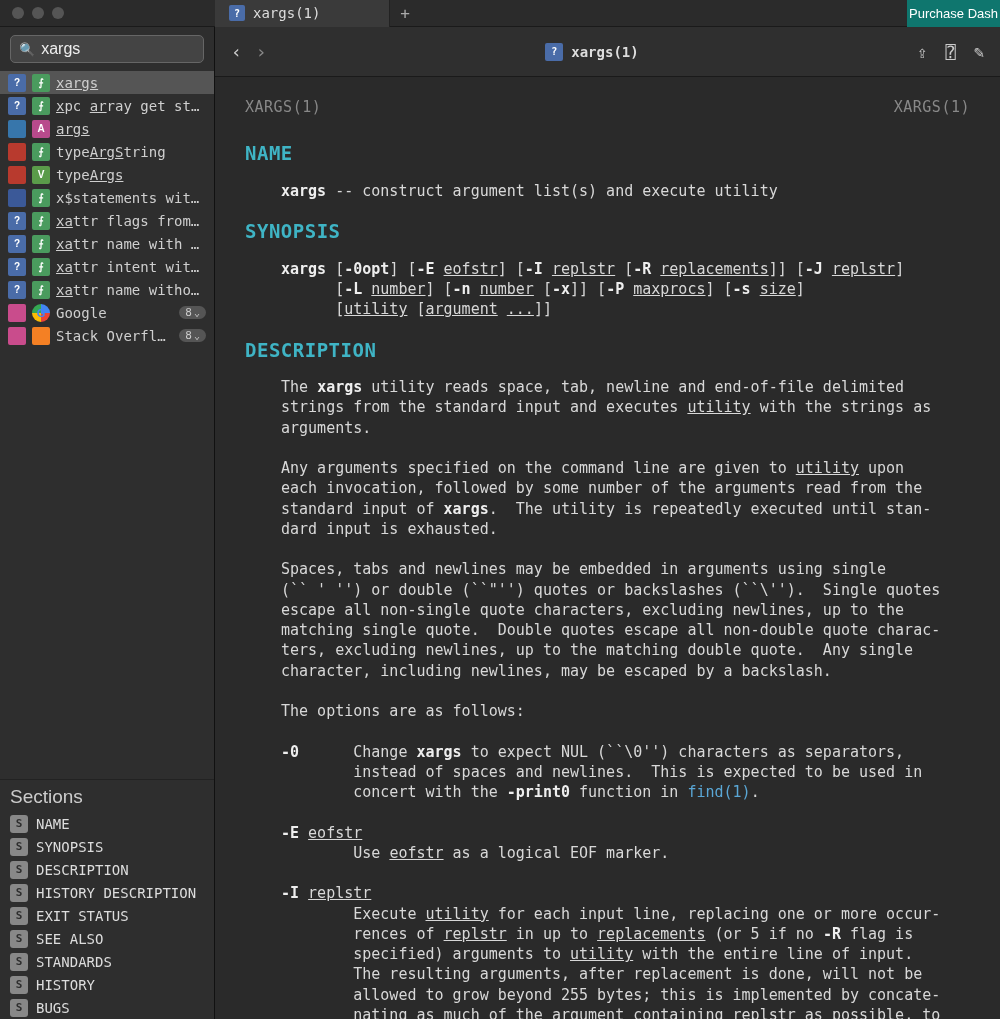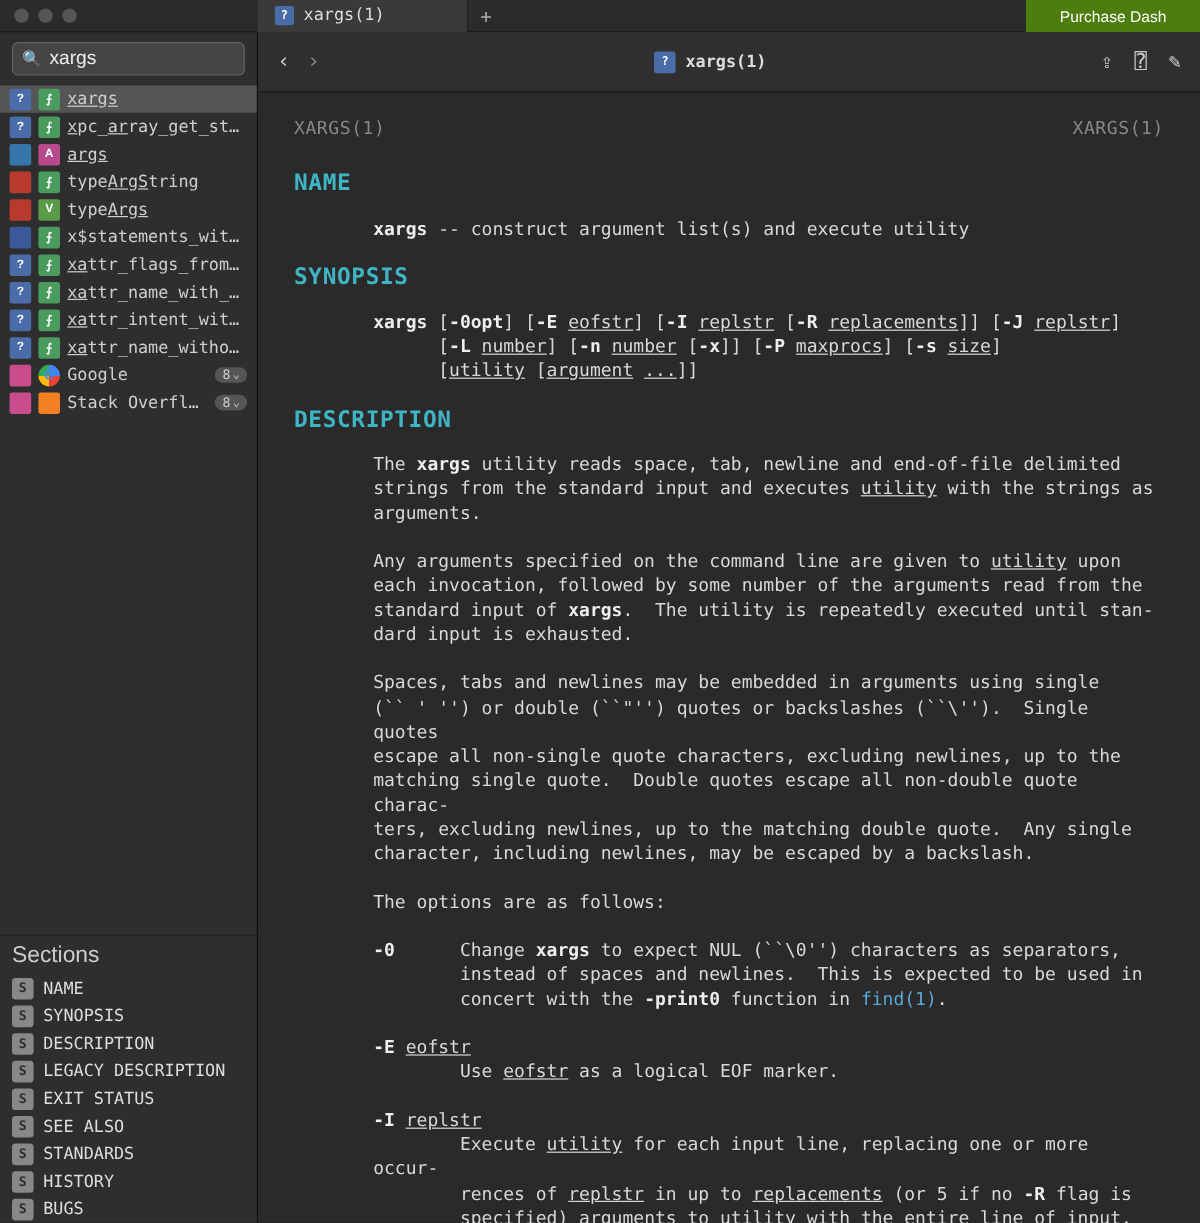--- a/index.html
+++ b/index.html
@@ -25,22 +25,22 @@
   border-right: 1px solid #222;
   min-width: 175px;
 }
 .tab-icon {
   width: 16px; height: 16px; background: #4a6ca8;
   border-radius: 2px; display: flex; align-items: center; justify-content: center;
   color: #fff; font-size: 10px; font-weight: bold;
 }
 .newtab { width: 30px; display: flex; align-items: center; justify-content: center; color: #aaa; cursor: pointer; font-size: 16px;}
 .purchase {
-  background: #4d7c0f; color: #fff;
-  padding: 0 28px; height: 27px; display: flex; align-items: center;
+  background: #0f766e; color: #fff;
+  padding: 0 2px; height: 27px; display: flex; align-items: center;
   font-family: -apple-system, sans-serif; font-size: 13px;
 }
 .main { flex: 1; display: flex; min-height: 0; }
 .sidebar {
   width: 215px; background: #2e2e2e;
   display: flex; flex-direction: column;
   border-right: 1px solid #111;
 }
 .searchwrap { padding: 8px 10px; }
 .search {
@@ -114,21 +114,21 @@
 .tool-right { display: flex; gap: 18px; color: #ccc; font-size: 17px; }
 .doc {
   flex: 1; overflow: auto; padding: 20px 30px;
   font-size: 15px; line-height: 1.35;
   color: #d8d8d8;
 }
 .doc .hdr-row { display: flex; justify-content: space-between; color: #888; margin-bottom: 24px; letter-spacing: 0.5px;}
 .doc h2 { color: #3fb4c5; font-size: 19px; font-weight: bold; margin: 18px 0 14px; letter-spacing: 0.5px;}
 .doc pre {
   font-family: inherit; white-space: pre-wrap;
-  margin-left: 66px; color: #d8d8d8;
+  margin-left: 36px; color: #d8d8d8;
 }
 .doc b { font-weight: bold; color: #eee; }
 .doc u { }
 .doc .link { color: #5aa7d6; }
 </style>
 </head>
 <body>
 
 <div class="topbar">
   <div class="traffic">
@@ -228,21 +228,21 @@
         <div class="section">
           <span class="s">S</span>
           <span>SYNOPSIS</span>
         </div>
         <div class="section">
           <span class="s">S</span>
           <span>DESCRIPTION</span>
         </div>
         <div class="section">
           <span class="s">S</span>
-          <span>LEGACY DESCRIPTION</span>
+          <span>HISTORY DESCRIPTION</span>
         </div>
         <div class="section">
           <span class="s">S</span>
           <span>EXIT STATUS</span>
         </div>
         <div class="section">
           <span class="s">S</span>
           <span>SEE ALSO</span>
         </div>
         <div class="section">

